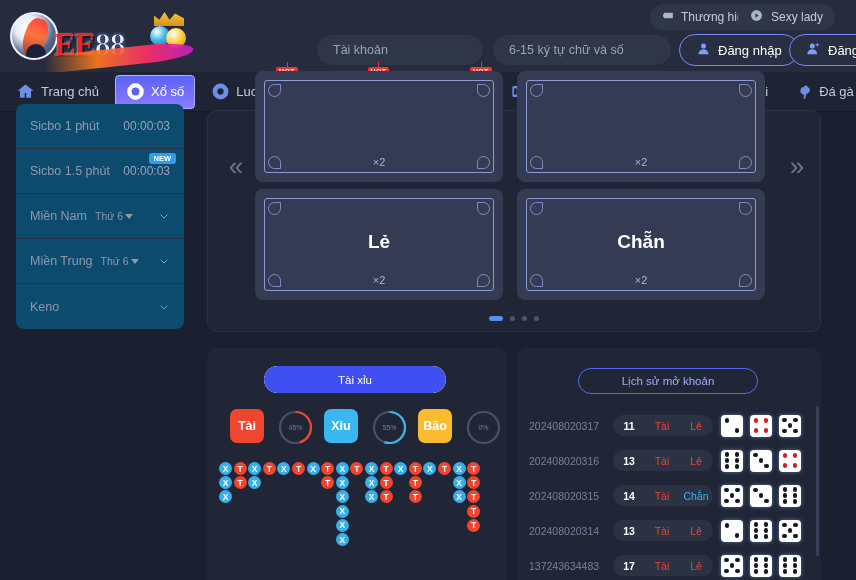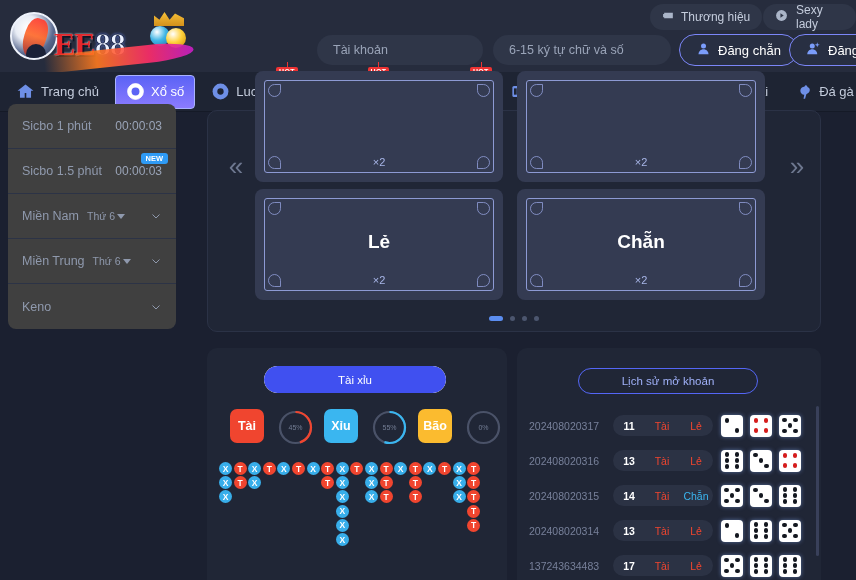--- a/index.html
+++ b/index.html
@@ -68,21 +68,21 @@
   }
 
   .hdr-pill {
     position: absolute; height: 26px; border-radius: 13px;
     background: #2f3648; color: #c5cddd; font-size: 12px;
     display: flex; align-items: center; gap: 6px; padding: 0 12px;
     cursor: pointer;
   }
   .hdr-pill svg { width: 13px; height: 13px; fill: #aab5c8; }
   #brand-pill { top: 4px; left: 650px; }
-  #sexy-pill  { top: 4px; left: 763px; gap: 8px; }
+  #sexy-pill  { top: 4px; left: 738px; gap: 8px; }
 
   .inp {
     position: absolute; height: 30px; border-radius: 15px;
     background: #2f3648; border: none; outline: none;
     color: #22c55e; font-size: 12.5px; padding: 0 16px;
     font-family: "Liberation Sans", sans-serif;
   }
   .inp::placeholder { color: #9aa4b8; }
   #acct-input { top: 35px; left: 317px; width: 166px; }
   #pass-input { top: 35px; left: 493px; width: 178px; padding-right: 34px; }
@@ -130,22 +130,22 @@
   .hot::before {
     content:""; position:absolute; left:50%; top:-5px; width:1px; height:5px; background:#e33;
   }
 
   
   .sidebar {
     position: absolute; top: 112px; left: 0; width: 193px; height: 468px;
     background: #1b2030; padding: 0 8px;
   }
   .side-card {
-    position: absolute; top: -8px; left: 8px; width: 168px;
-    background: #404040; border-radius: 8px; overflow: hidden;
+    position: absolute; top: -8px; left: 16px; width: 168px;
+    background: #0c4a6e; border-radius: 8px; overflow: hidden;
   }
   .side-row {
     position: relative; height: 45px; padding: 0 14px;
     display: flex; align-items: center; color: #8f99ad; font-size: 12.5px;
     border-bottom: 1px solid #2c3346; cursor: pointer;
   }
   .side-row:last-child { border-bottom: none; }
   .side-row .nm { flex: 0 0 auto; }
   .side-row .tm { margin-left: auto; font-size: 12px; color: #9aa4b8; }
   .side-row .dayx {
@@ -347,21 +347,21 @@
       </svg>
   </span>
 
   <div class="auth-btn" id="login-btn">
     <span>
       <svg viewBox="0 0 24 24">
           <circle cx="12" cy="8" r="4"></circle>
           <path d="M4 21c0-4.4 3.6-8 8-8s8 3.6 8 8z"></path>
         </svg>
     </span>
-    <span>Đăng chẵn</span>
+    <span>Đăng nhập</span>
   </div>
 
   <div class="auth-btn" id="register-btn">
     <span>
       <svg viewBox="0 0 24 24">
           <circle cx="10" cy="8" r="4"></circle>
           <path d="M2 21c0-4.4 3.6-8 8-8s8 3.6 8 8z"></path>
           <path d="M18 2l1 3 3 1-3 1-1 3-1-3-3-1 3-1z"></path>
         </svg>
     </span>

